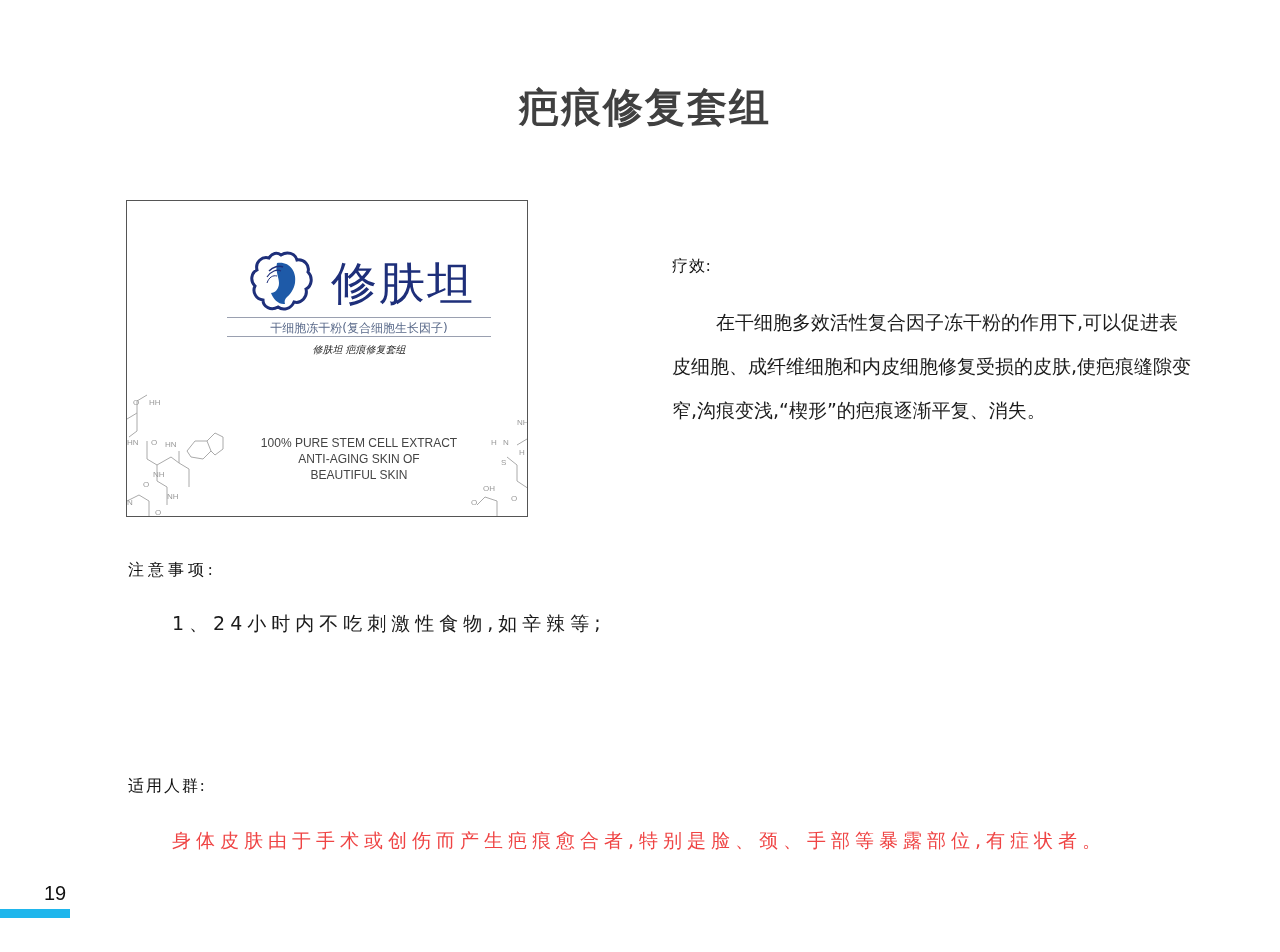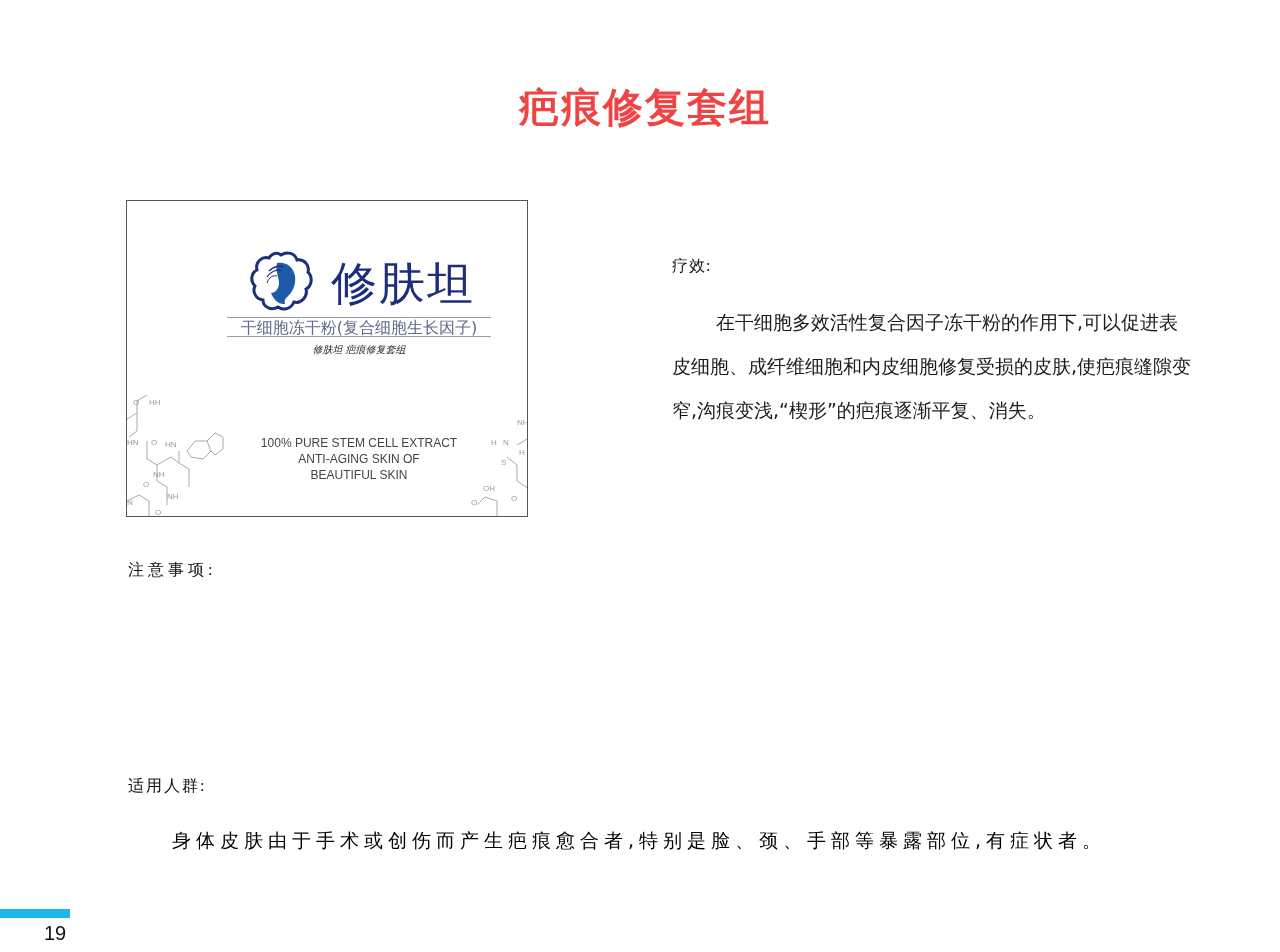--- a/index.html
+++ b/index.html
@@ -1,37 +1,37 @@
 <!DOCTYPE html>
 <html><head>
   <meta charset="utf-8">
   <style>
     * { margin: 0; padding: 0; box-sizing: border-box; }
     html, body { width: 1280px; height: 952px; background: #ffffff; overflow: hidden; }
     body { position: relative; font-family: "DejaVu Sans", "Liberation Sans", sans-serif; color: #1a1a1a; }
 
     .page-title {
       position: absolute; left: 0; top: 80px; width: 1280px; text-align: center;
-      font-size: 40px; font-weight: bold; color: #ef4444; letter-spacing: 2px; padding-left: 10px;
+      font-size: 40px; font-weight: bold; color: #404040; letter-spacing: 2px; padding-left: 10px;
     }
 
     
     .product-card {
       position: absolute; left: 126px; top: 200px; width: 402px; height: 317px;
       border: 1px solid #555; background: #fff; overflow: hidden;
     }
     .brand-logo { position: absolute; left: 122px; top: 48px; width: 64px; height: 64px; }
     .brand-name {
       position: absolute; left: 204px; top: 52px; font-size: 46px; color: #1e2f7a;
       letter-spacing: 2px; line-height: 60px;
     }
     .card-rule { position: absolute; left: 100px; width: 264px; height: 1px; background: #9aa0b0; }
     .card-subtitle {
       position: absolute; left: 100px; top: 120px; width: 264px; text-align: center;
-      font-size: 16px; color: #5a6a8a; line-height: 14px;
+      font-size: 12px; color: #5a6a8a; line-height: 14px;
     }
     .card-product-line {
       position: absolute; left: 100px; top: 142px; width: 264px; text-align: center;
       font-size: 10px; color: #222; line-height: 14px; font-style: italic;
     }
     .card-tagline {
       position: absolute; left: 100px; top: 234px; width: 264px; text-align: center;
       font-size: 12px; color: #444; line-height: 16px;
       font-family: "Liberation Sans", sans-serif;
     }
@@ -47,28 +47,27 @@
 
     
     .precautions-heading { left: 128px; top: 560px; letter-spacing: 4px; }
     .precautions-list { position: absolute; left: 172px; top: 604px; list-style: none; }
     .precautions-list li { font-size: 19px; line-height: 38.5px; letter-spacing: 5px; color: #1a1a1a; }
 
     
     .audience-heading { left: 128px; top: 776px; letter-spacing: 2px; }
     .audience-body {
       position: absolute; left: 172px; top: 822px; font-size: 19px; letter-spacing: 5px;
-      line-height: 36px; color: #000000; white-space: nowrap;
+      line-height: 36px; color: #ef4444; white-space: nowrap;
     }
 
     
     .page-number {
       position: absolute; left: 44px; top: 882px; font-size: 20px; color: #111;
       font-family: "Liberation Sans", sans-serif;
-      margin-top: 40px;
     }
     .page-accent-bar { position: absolute; left: 0; top: 909px; width: 70px; height: 9px; background: #1fb6ec; }
   </style>
 </head>
 <body>
 
 <div class="page-title">疤痕修复套组</div>
 
 <div class="product-card">
   <svg class="brand-logo" viewBox="0 0 64 64">
@@ -142,19 +141,20 @@
       <text x="74" y="112">H</text>
     </g>
   </svg>
 </div>
 
 <div class="section-heading efficacy-heading">疗效:</div>
 <p class="efficacy-body">在干细胞多效活性复合因子冻干粉的作用下,可以促进表皮细胞、成纤维细胞和内皮细胞修复受损的皮肤,使疤痕缝隙变窄,沟痕变浅,“楔形”的疤痕逐渐平复、消失。</p>
 
 <div class="section-heading precautions-heading">注意事项:</div>
 <ul class="precautions-list">
+  <li>1、24小时内不吃刺激性食物,如辛辣等;</li>
 </ul>
 
 <div class="section-heading audience-heading">适用人群:</div>
 <p class="audience-body">身体皮肤由于手术或创伤而产生疤痕愈合者,特别是脸、颈、手部等暴露部位,有症状者。</p>
 
 <div class="page-number">19</div>
 <div class="page-accent-bar"></div>
 
 </body></html>

